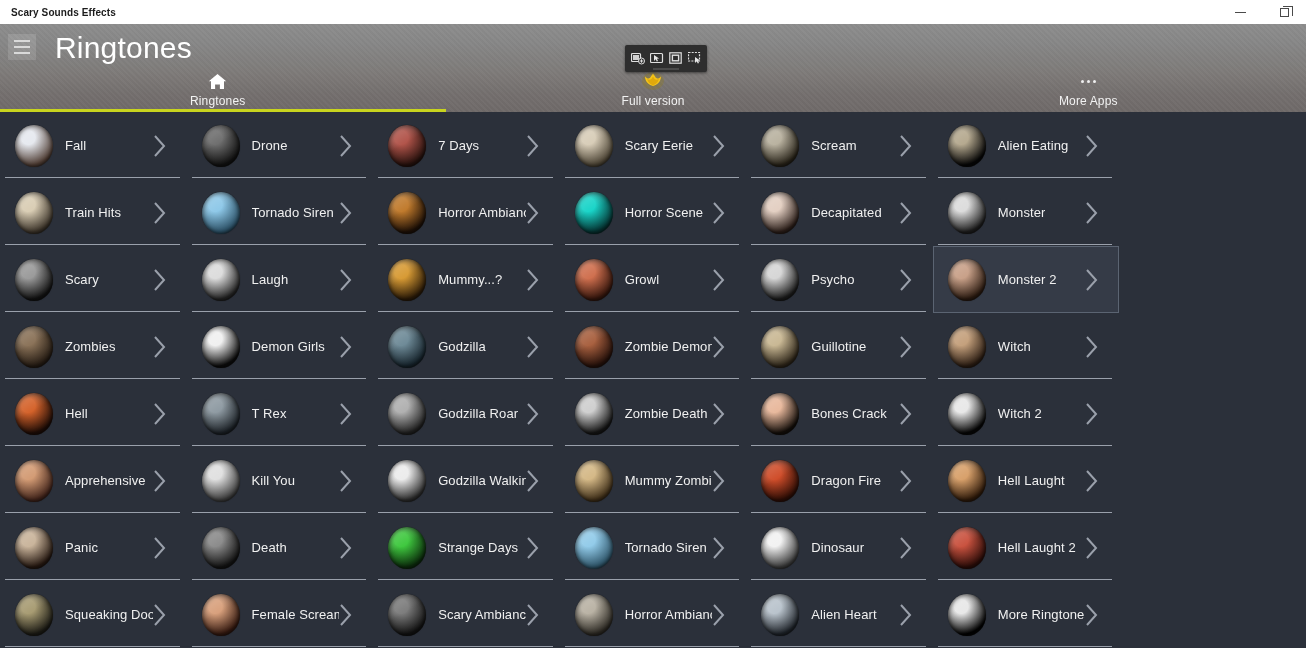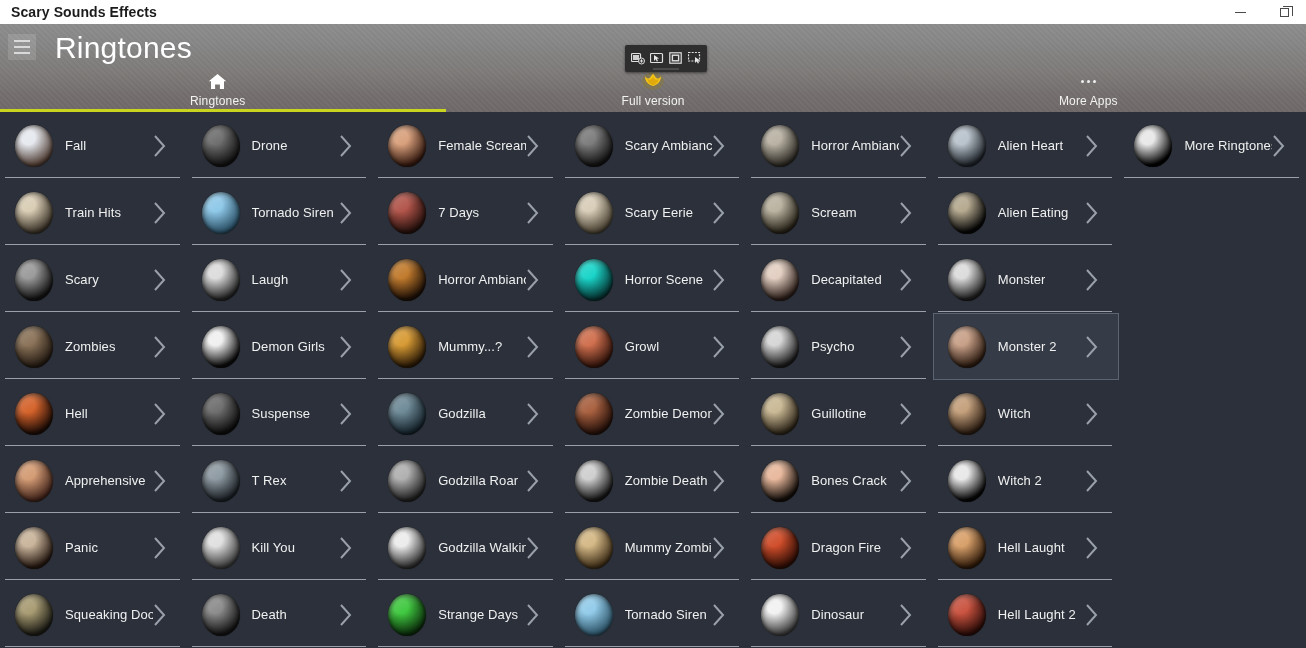--- a/index.html
+++ b/index.html
@@ -11,21 +11,21 @@
   }
 
   
   .titlebar {
     height: 24px; width: 100%;
     background: #ffffff;
     display: flex; align-items: center;
     position: relative;
   }
   .titlebar-text {
-    font-size: 14px; color: #1b1b1b;
+    font-size: 10px; color: #1b1b1b;
     padding-left: 11px; letter-spacing: .1px;
     font-weight: 600;
   }
   .wincontrols { margin-left: auto; display: flex; height: 100%; }
   .wc {
     width: 44px; height: 100%;
     display: flex; align-items: center; justify-content: center;
   }
   .glyph-min {
     width: 11px; height: 1px; background: #4a4a4a;
@@ -376,29 +376,20 @@
     <div class="item">
       <div class="thumb" style="background: radial-gradient(circle at 35% 30%, rgb(240, 240, 240) 0%, rgb(240, 240, 240) 18%, rgb(11, 11, 11) 72%, rgb(10, 10, 10) 100%);"></div>
       <div class="item-label">Demon Girls</div>
       <div class="chev">
         <svg width="13" height="24" viewBox="0 0 13 24">
           <path d="M2 2 L11 12 L2 22" fill="none" stroke="#9aa0ab" stroke-width="2"></path>
         </svg>
       </div>
     </div>
     <div class="item">
-      <div class="thumb" style="background: radial-gradient(circle at 35% 30%, rgb(109, 109, 109) 0%, rgb(109, 109, 109) 18%, rgb(12, 12, 12) 72%, rgb(10, 10, 10) 100%);"></div>
-      <div class="item-label">Suspense</div>
-      <div class="chev">
-        <svg width="13" height="24" viewBox="0 0 13 24">
-          <path d="M2 2 L11 12 L2 22" fill="none" stroke="#9aa0ab" stroke-width="2"></path>
-        </svg>
-      </div>
-    </div>
-    <div class="item">
       <div class="thumb" style="background: radial-gradient(circle at 35% 30%, rgb(142, 154, 162) 0%, rgb(142, 154, 162) 18%, rgb(26, 31, 36) 72%, rgb(10, 10, 10) 100%);"></div>
       <div class="item-label">T Rex</div>
       <div class="chev">
         <svg width="13" height="24" viewBox="0 0 13 24">
           <path d="M2 2 L11 12 L2 22" fill="none" stroke="#9aa0ab" stroke-width="2"></path>
         </svg>
       </div>
     </div>
     <div class="item">
       <div class="thumb" style="background: radial-gradient(circle at 35% 30%, rgb(224, 224, 224) 0%, rgb(224, 224, 224) 18%, rgb(59, 59, 59) 72%, rgb(10, 10, 10) 100%);"></div>

